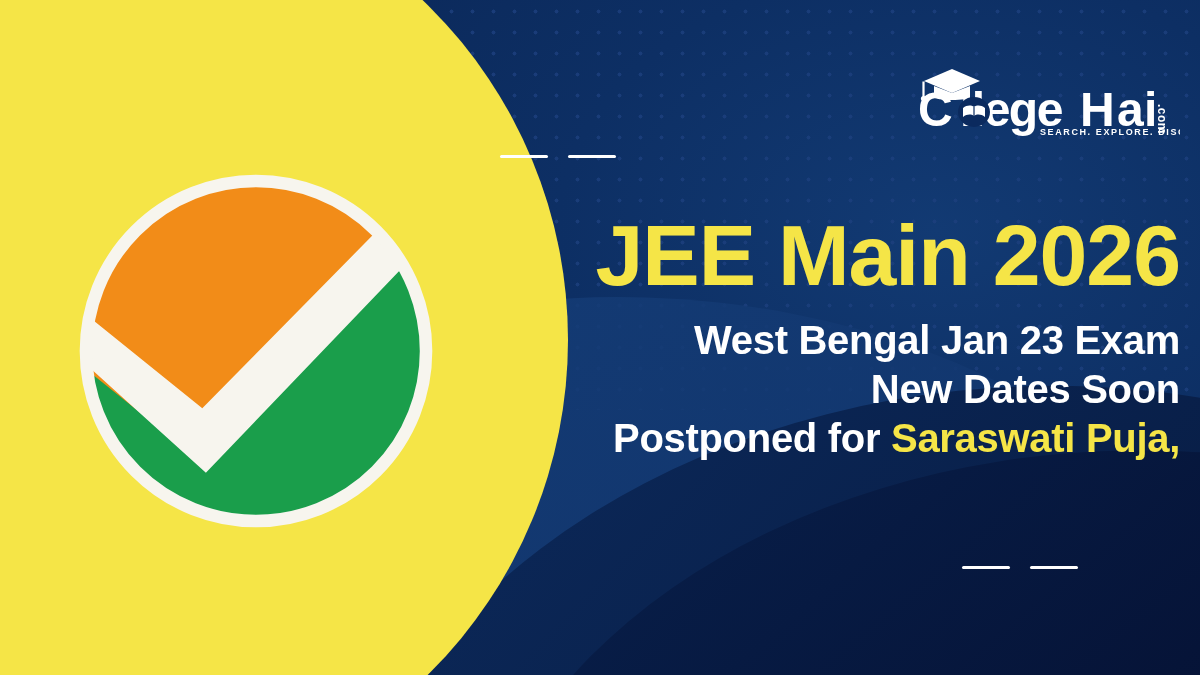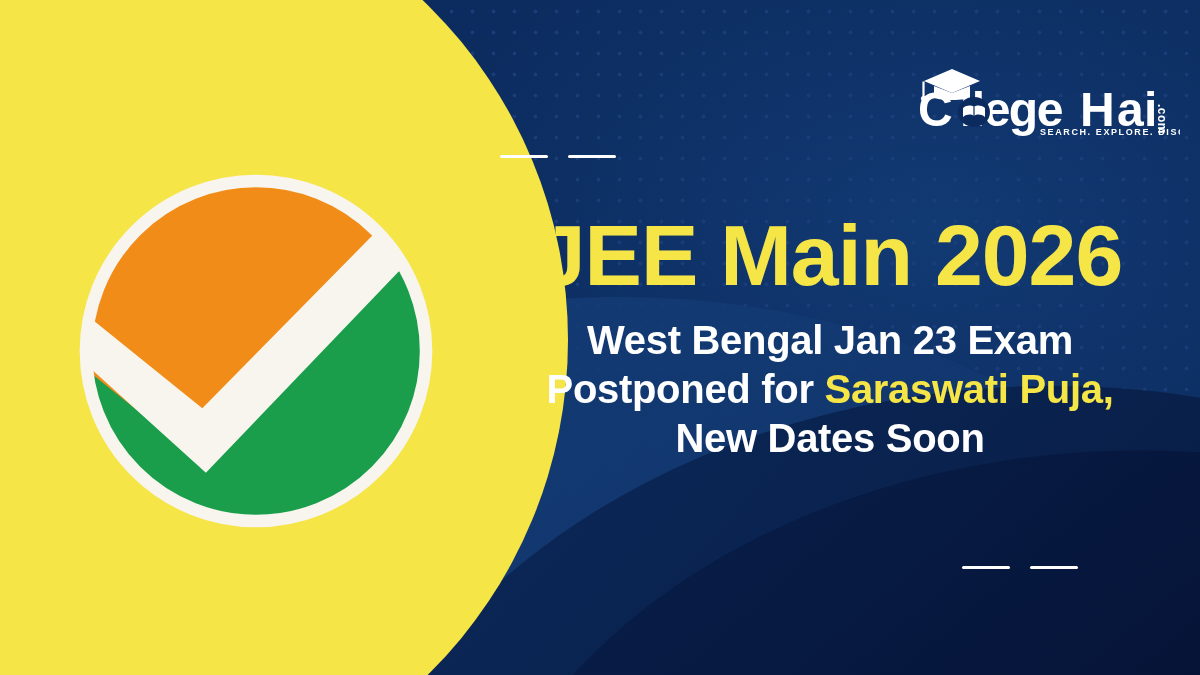--- a/index.html
+++ b/index.html
@@ -98,21 +98,21 @@
     border-radius:2px;
   }
   .dash-top    { left:500px; top:155px; }
   .dash-bottom { left:962px; top:566px; }
 
   
   .copy {
     position:absolute;
     left:480px; top:212px;
     width:700px;
-    text-align:center;
+    text-align:right;
   }
 
   .headline {
     font-size:86px;
     font-weight:bold;
     letter-spacing:-1px;
     line-height:1.0;
     color:#f5e547;
     white-space:nowrap;
   }
@@ -194,18 +194,18 @@
   <div class="dash-group dash-bottom">
     <span class="dash"></span>
     <span class="dash"></span>
   </div>
 
   <div class="copy">
     <div class="headline">JEE Main 2026</div>
 
     <div class="subhead">
       <span class="subline">West Bengal Jan 23 Exam</span>
+      <span class="subline">New Dates Soon</span>
       <span class="subline"><span>Postponed for </span><span class="hl">Saraswati Puja,</span></span>
-      <span class="subline">New Dates Soon</span>
     </div>
   </div>
 
 </div>
 
 </body></html>

